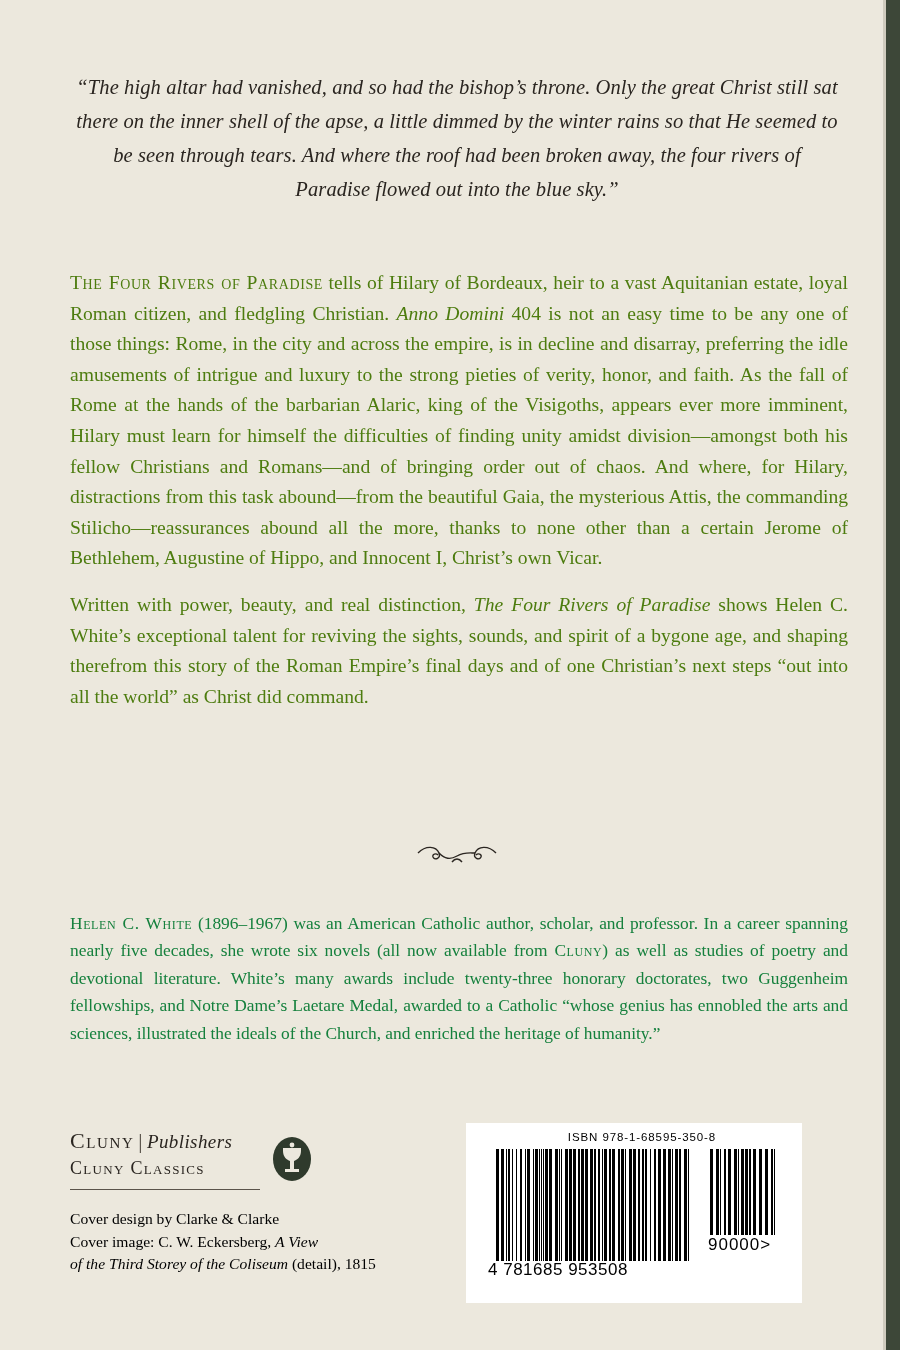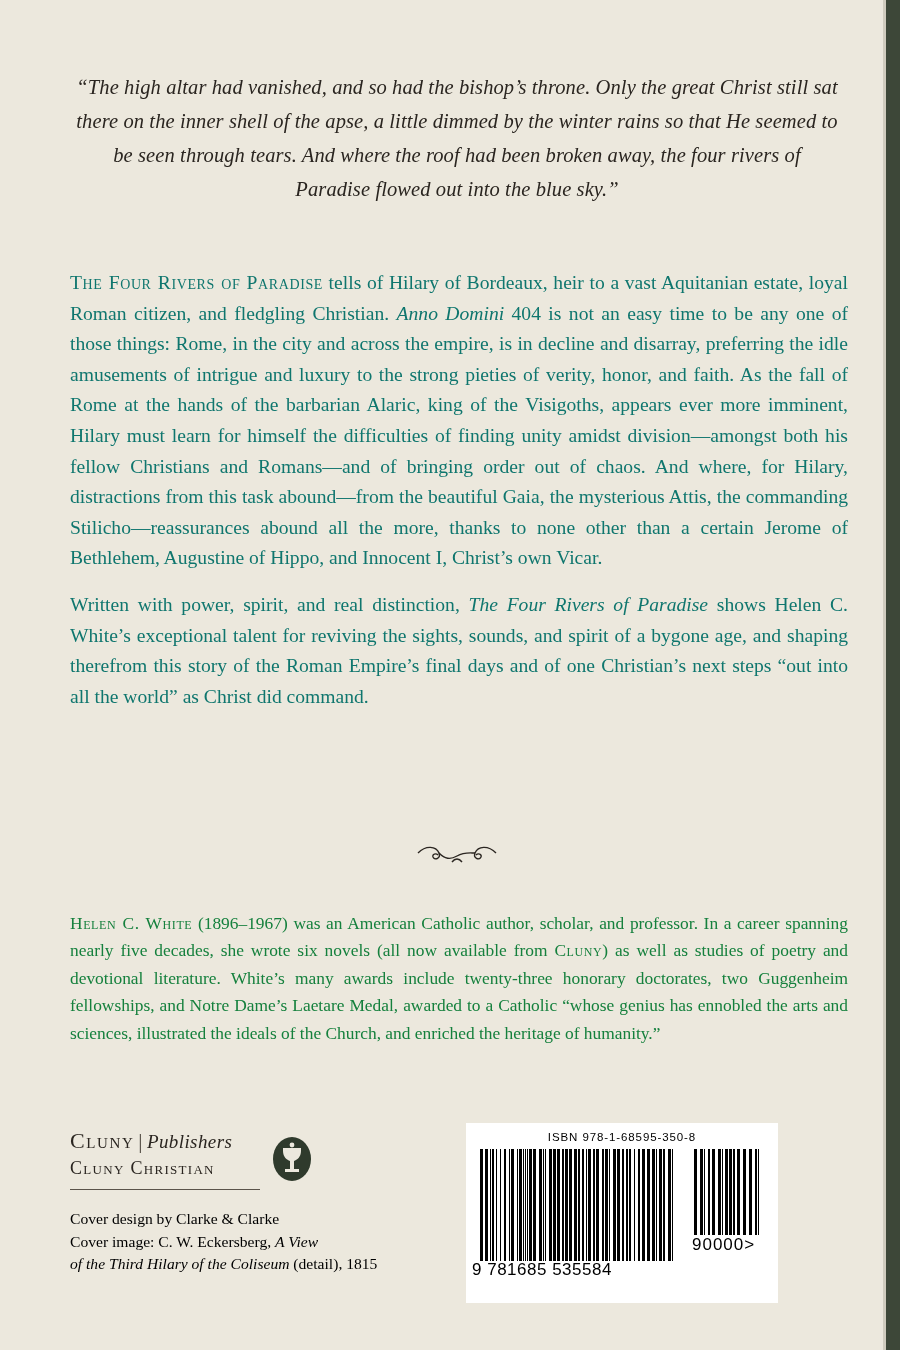--- a/index.html
+++ b/index.html
@@ -66,21 +66,21 @@
   
   .blurb {
     position: absolute;
     left: 2px;
     top: 268px;
     width: 778px;
     font-size: 19.6px;
     line-height: 30.6px;
     text-align: justify;
     text-justify: inter-word;
-    color: #0f766e;
+    color: #4d7c0f;
   }
   .blurb p {
     margin: 0 0 16px 0;
   }
   .smallcaps {
     font-variant: small-caps;
     letter-spacing: 0.6px;
   }
   .italic { font-style: italic; }
 
@@ -166,25 +166,25 @@
     line-height: 22.5px;
     color: #000000;
   }
   .credits .it { font-style: italic; }
 
   
   .barcode-box {
     position: absolute;
     left: 466px;
     top: 1123px;
-    width: 312px;
+    width: 336px;
     height: 180px;
     background: #ffffff;
     box-sizing: border-box;
-    padding: 8px 0 0 0;
+    padding: 8px 0 0 16px;
   }
   .isbn-text {
     text-align: center;
     font-family: "Liberation Sans", sans-serif;
     font-size: 11.5px;
     letter-spacing: 0.9px;
     color: #000;
     font-variant: small-caps;
     margin-bottom: 4px;
   }
@@ -238,21 +238,21 @@
 <body>
 
 <div class="page">
 
   <div class="content">
 
     <div class="pullquote">“The high altar had vanished, and so had the bishop’s throne. Only the great Christ still sat there on the inner shell of the apse, a little dimmed by the winter rains so that He seemed to be seen through tears. And where the roof had been broken away, the four rivers of Paradise flowed out into the blue sky.”</div>
 
     <div class="blurb">
       <p><span class="smallcaps">The Four Rivers of Paradise</span><span> tells of Hilary of Bordeaux, heir to a vast Aquitanian estate, loyal Roman citizen, and fledgling Christian. </span><span class="italic">Anno Domini</span><span> 404 is not an easy time to be any one of those things: Rome, in the city and across the empire, is in decline and disarray, preferring the idle amusements of intrigue and luxury to the strong pieties of verity, honor, and faith. As the fall of Rome at the hands of the barbarian Alaric, king of the Visigoths, appears ever more imminent, Hilary must learn for himself the difficulties of finding unity amidst division—amongst both his fellow Christians and Romans—and of bringing order out of chaos. And where, for Hilary, distractions from this task abound—from the beautiful Gaia, the mysterious Attis, the commanding Stilicho—reassurances abound all the more, thanks to none other than a certain Jerome of Bethlehem, Augustine of Hippo, and Innocent I, Christ’s own Vicar.</span></p>
-      <p><span>Written with power, spirit, and real distinction, </span><span class="italic">The Four Rivers of Paradise</span><span> shows Helen C. White’s exceptional talent for reviving the sights, sounds, and spirit of a bygone age, and shaping therefrom this story of the Roman Empire’s final days and of one Christian’s next steps “out into all the world” as Christ did command.</span></p>
+      <p><span>Written with power, beauty, and real distinction, </span><span class="italic">The Four Rivers of Paradise</span><span> shows Helen C. White’s exceptional talent for reviving the sights, sounds, and spirit of a bygone age, and shaping therefrom this story of the Roman Empire’s final days and of one Christian’s next steps “out into all the world” as Christ did command.</span></p>
     </div>
 
     <div class="ornament">
       <svg width="90" height="26" viewBox="0 0 90 26" fill="none" stroke="#2b2621" stroke-width="1.4">
         <path d="M6 11 C 14 3, 24 4, 27 11 C 29 16, 23 19, 21 15 C 20 12, 24 11, 26 13"></path>
         <path d="M84 11 C 76 3, 66 4, 63 11 C 61 16, 67 19, 69 15 C 70 12, 66 11, 64 13"></path>
         <path d="M27 11 C 33 17, 38 18, 45 14 C 52 10, 57 11, 63 11"></path>
         <path d="M40 20 C 43 16, 47 16, 50 20"></path>
       </svg>
     </div>
@@ -260,36 +260,36 @@
     <div class="bio">
       <p><span class="smallcaps">Helen C. White</span><span> (1896–1967)</span><span> was an American Catholic author, scholar, and professor. In a career spanning nearly five decades, she wrote six novels (all now available from </span><span class="smallcaps">Cluny</span><span>) as well as studies of poetry and devotional literature. White’s many awards include twenty-three honorary doctorates, two Guggenheim fellowships, and Notre Dame’s Laetare Medal, awarded to a Catholic “whose genius has ennobled the arts and sciences, illustrated the ideals of the Church, and enriched the heritage of humanity.”</span></p>
     </div>
 
     <div class="footer-left">
       <div class="pub-line">
         <div>
           <div class="pub-text">
             <span class="cluny">Cluny</span><span class="bar">|</span><span class="publishers">Publishers</span>
           </div>
-          <div class="pub-series">Cluny Christian</div>
+          <div class="pub-series">Cluny Classics</div>
           <div class="rule"></div>
         </div>
         <div class="chalice">
           <svg width="40" height="46" viewBox="0 0 40 46">
             <ellipse cx="20" cy="23" rx="19" ry="22" fill="#2f3a2c"></ellipse>
             <path d="M11 12 h18 v3 c0 6 -4 9 -7 10 v8 h5 v3 h-14 v-3 h5 v-8 c-3 -1 -7 -4 -7 -10 z" fill="#ece8dd"></path>
             <circle cx="20" cy="9" r="2.4" fill="#ece8dd"></circle>
           </svg>
         </div>
       </div>
 
       <div class="credits">
         <div>Cover design by Clarke &amp; Clarke</div>
         <div><span>Cover image: C. W. Eckersberg, </span><span class="it">A View</span></div>
-        <div><span class="it">of the Third Hilary of the Coliseum</span><span> (detail), 1815</span></div>
+        <div><span class="it">of the Third Storey of the Coliseum</span><span> (detail), 1815</span></div>
       </div>
     </div>
 
   </div>
 
   <div class="barcode-box">
     <div class="isbn-text">ISBN 978-1-68595-350-8</div>
     <div class="bars-wrap">
       <div class="bars-main" id="bars-main">
           <span class="bar-el" style="left:0px;width:3px;"></span>
@@ -354,19 +354,19 @@
           <span class="bar-el" style="left:31px;width:3px;"></span>
           <span class="bar-el" style="left:35px;width:3px;"></span>
           <span class="bar-el" style="left:39px;width:2px;"></span>
           <span class="bar-el" style="left:43px;width:3px;"></span>
           <span class="bar-el" style="left:49px;width:3px;"></span>
           <span class="bar-el" style="left:55px;width:3px;"></span>
           <span class="bar-el" style="left:61px;width:2px;"></span>
           <span class="bar-el" style="left:64px;width:1px;"></span>
         </div>
       <div class="addon-digits">90000&gt;</div>
-      <div class="ean-digits">9 781685 535584</div>
+      <div class="ean-digits">4 781685 953508</div>
     </div>
   </div>
 
   <div class="spine-inner"></div>
   <div class="spine"></div>
 </div>
 
 </body></html>

